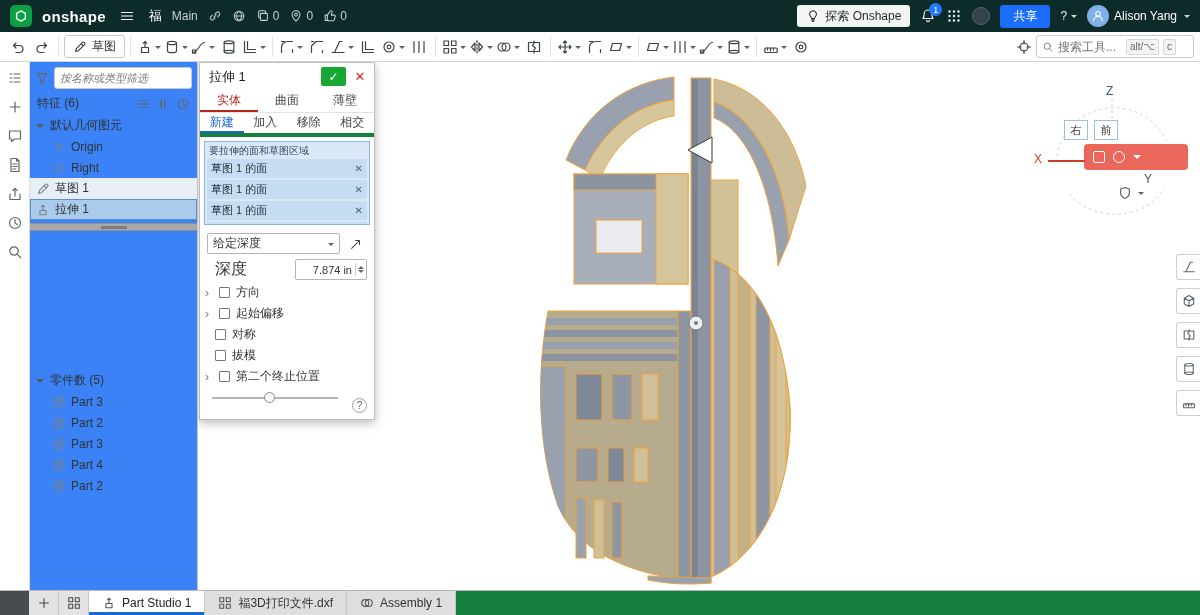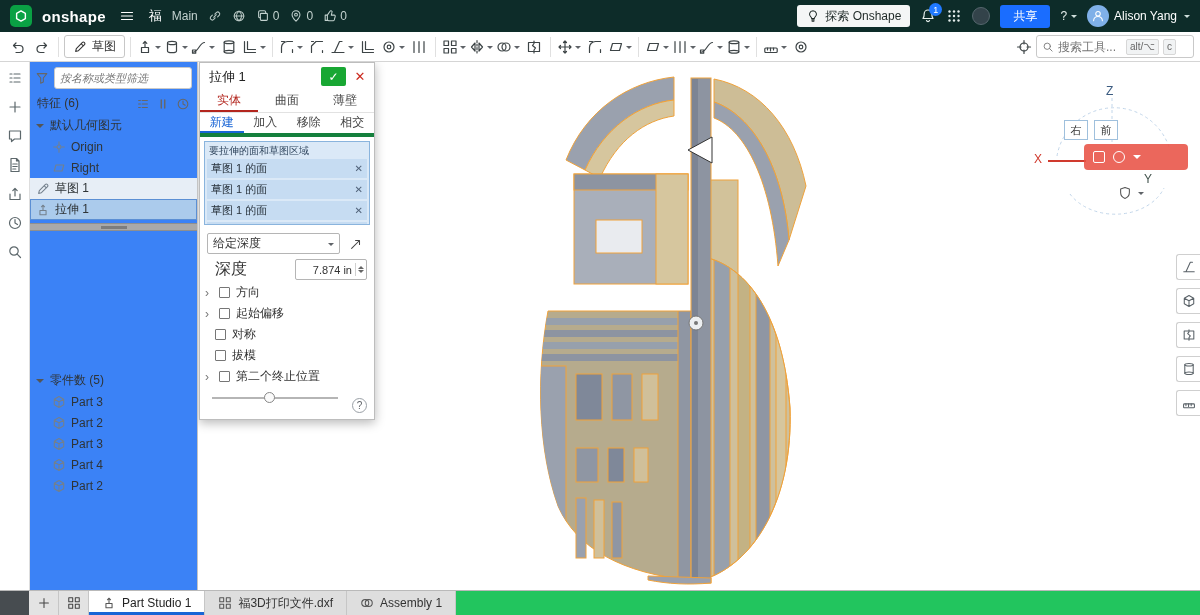--- a/index.html
+++ b/index.html
@@ -100,21 +100,21 @@
 .redpill{position:absolute;left:52px;top:60px;width:104px;height:26px;background:rgba(232,82,70,.88);border-radius:4px;display:flex;align-items:center;gap:8px;padding:0 9px;z-index:3}
 .rp-c{width:12px;height:12px;border:1.5px solid #fff;border-radius:50%}
 .rp-s{width:12px;height:12px;border:1.5px solid #fff;border-radius:2px}
 .rp-car{width:0;height:0;border:4px solid transparent;border-top-color:#fff;transform:translateY(2px)}
 .xline{position:absolute;left:16px;top:76px;width:38px;height:2px;background:#d03a2e}
 .vc-extra{position:absolute;left:86px;top:102px;display:flex;align-items:center;gap:4px;color:#555}
 
 .rtools{position:absolute;right:0;top:192px;display:flex;flex-direction:column;gap:8px}
 .rtool{width:24px;height:26px;background:#fff;border:1px solid #cfcfcf;border-right:none;border-radius:3px 0 0 3px;display:flex;align-items:center;justify-content:center;color:#5a6268;cursor:pointer}
 
-.bbar{position:absolute;left:0;top:590px;width:1200px;height:25px;background:#22c55e;border-top:1px solid #b9b9b9;display:flex;align-items:stretch}
+.bbar{position:absolute;left:0;top:590px;width:1200px;height:25px;background:#15803d;border-top:1px solid #b9b9b9;display:flex;align-items:stretch}
 .bcorner{width:29px;background:#474c50}
 .bbtn{width:30px;display:flex;align-items:center;justify-content:center;background:#e3e3e3;border-right:1px solid #c6c6c6;color:#444;cursor:pointer}
 .btab{display:flex;align-items:center;gap:6px;padding:0 13px;border-right:1px solid #c6c6c6;color:#333;cursor:pointer;background:#dedede}
 .btab .tico{color:#555;display:flex}
 .btab.active{background:#fff;box-shadow:inset 0 -3px 0 #1a66d6;color:#222}
 </style>
 </head>
 <body>
 
 <svg width="0" height="0" style="position:absolute">

